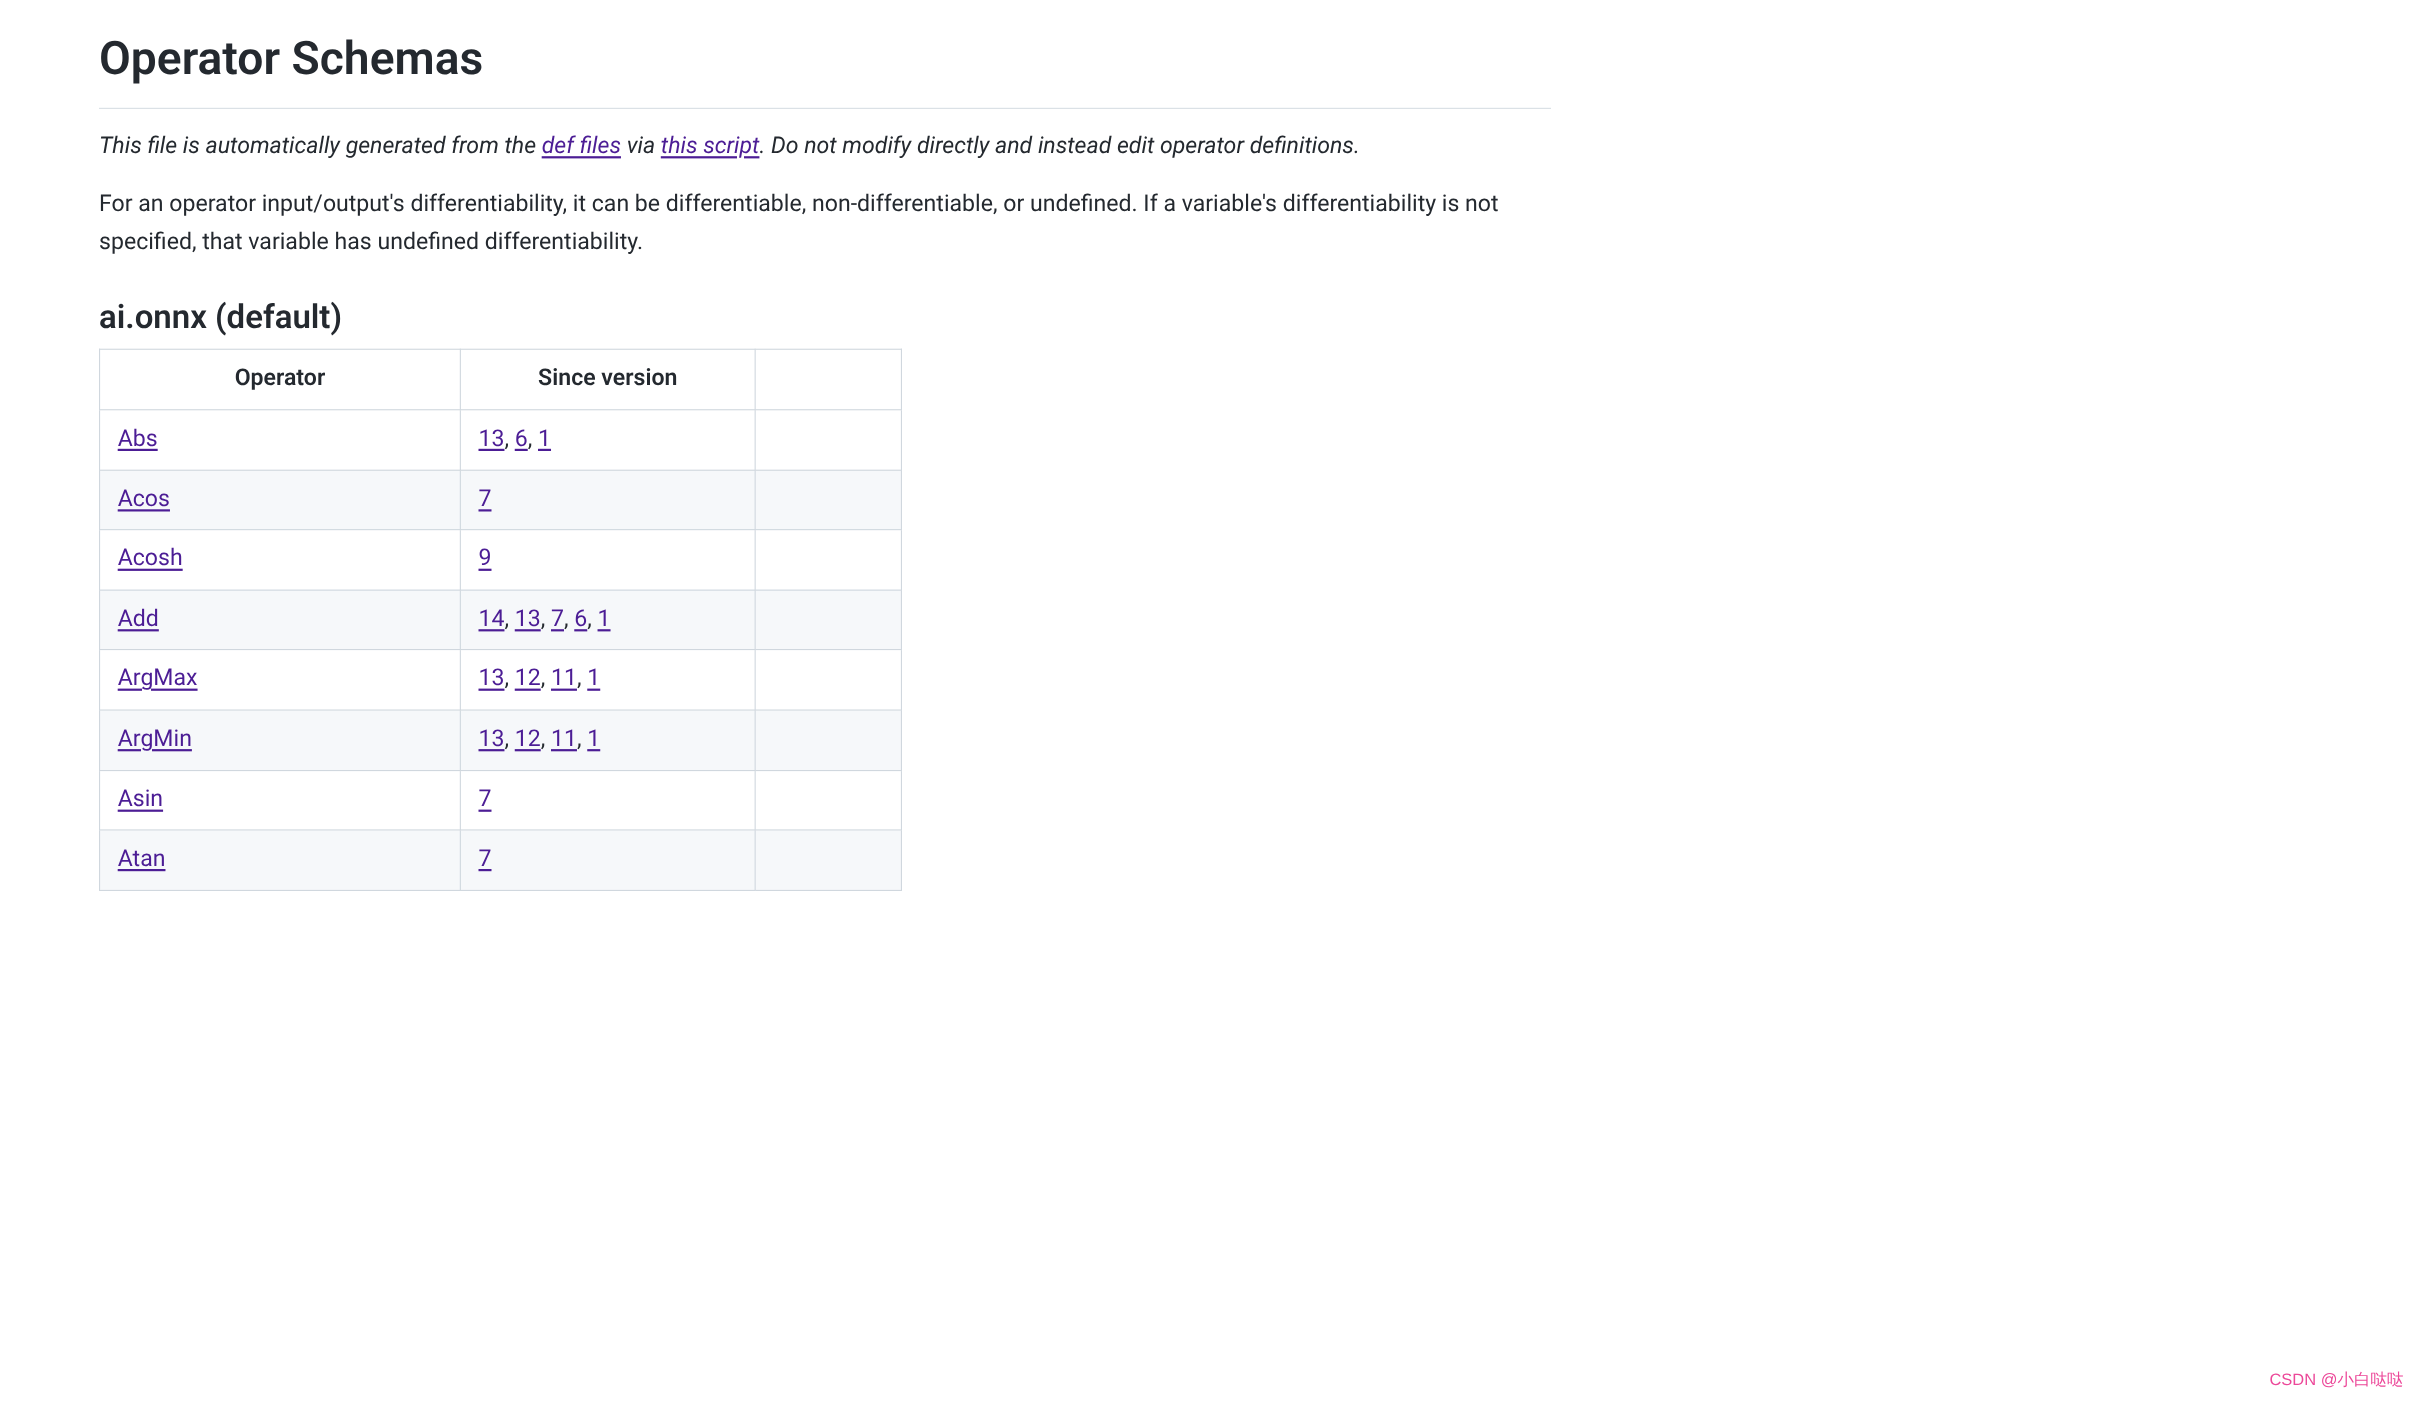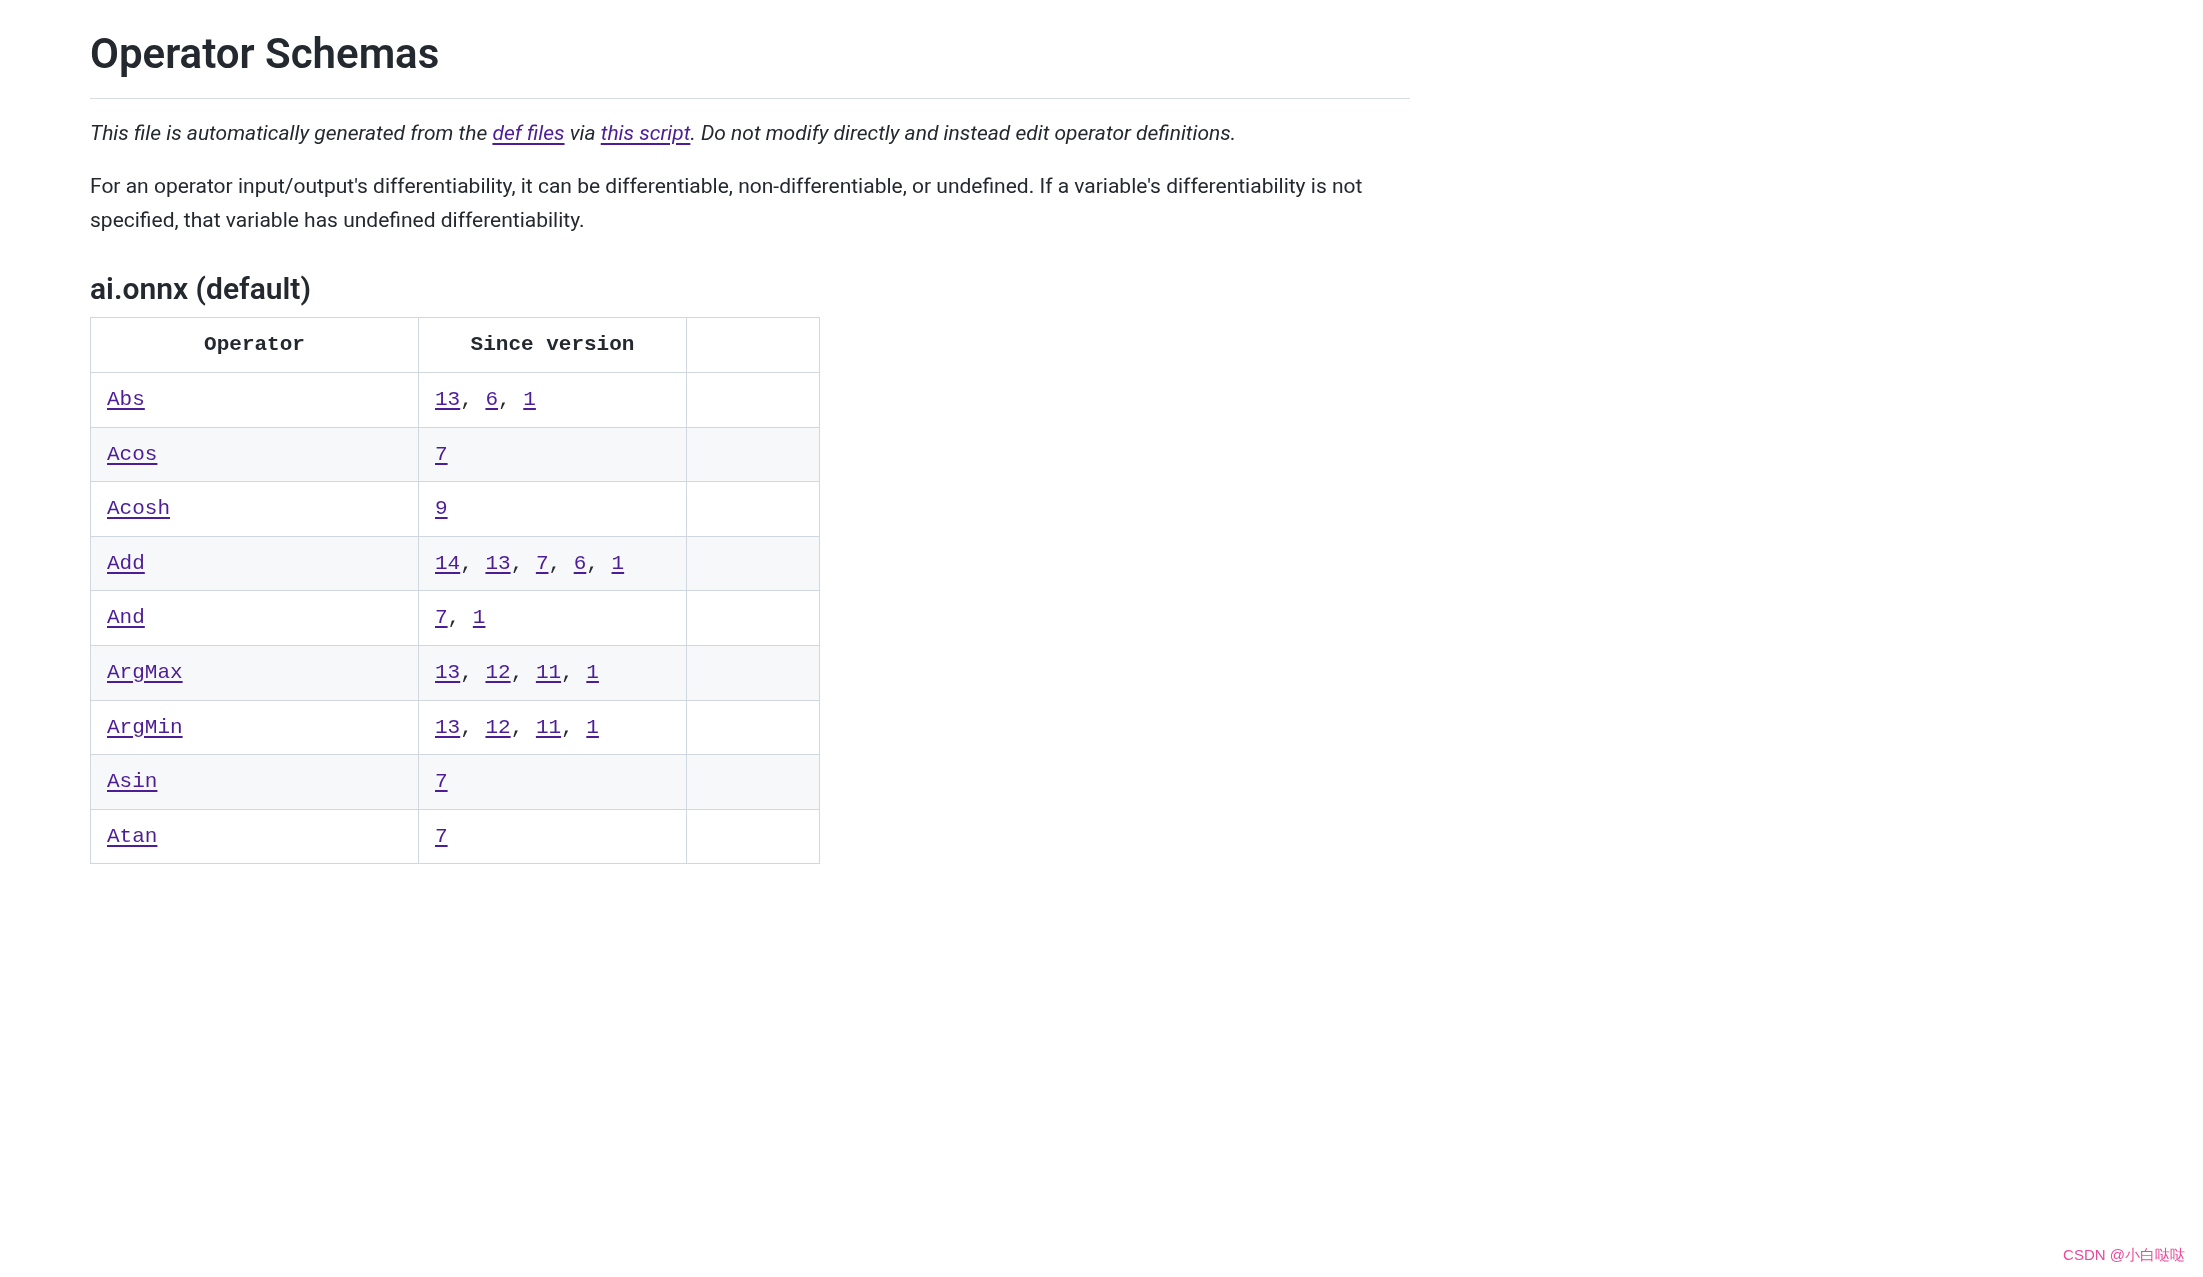--- a/index.html
+++ b/index.html
@@ -39,21 +39,20 @@
   }
   h2.section {
     font-size: 30px;
     font-weight: 600;
     margin: 28px 0 4px 0;
   }
   table.ops {
     border-collapse: collapse;
     width: 730px;
     font-size: 21px;
-    font-family: Liberation Mono, monospace;
   }
   table.ops th, table.ops td {
     border: 1px solid #d0d7de;
     padding: 10px 16px;
     text-align: left;
     vertical-align: middle;
   }
   table.ops th {
     font-weight: 600;
     text-align: center;
@@ -114,25 +113,20 @@
           <td><a class="link">Acosh</a></td>
           <td><a class="link">9</a></td>
           <td></td>
         </tr>
         <tr>
           <td><a class="link">Add</a></td>
           <td><a class="link">14</a>, <a class="link">13</a>, <a class="link">7</a>, <a class="link">6</a>, <a class="link">1</a></td>
           <td></td>
         </tr>
         <tr>
-          <td><a class="link">And</a></td>
-          <td><a class="link">7</a>, <a class="link">1</a></td>
-          <td></td>
-        </tr>
-        <tr>
           <td><a class="link">ArgMax</a></td>
           <td><a class="link">13</a>, <a class="link">12</a>, <a class="link">11</a>, <a class="link">1</a></td>
           <td></td>
         </tr>
         <tr>
           <td><a class="link">ArgMin</a></td>
           <td><a class="link">13</a>, <a class="link">12</a>, <a class="link">11</a>, <a class="link">1</a></td>
           <td></td>
         </tr>
         <tr>

